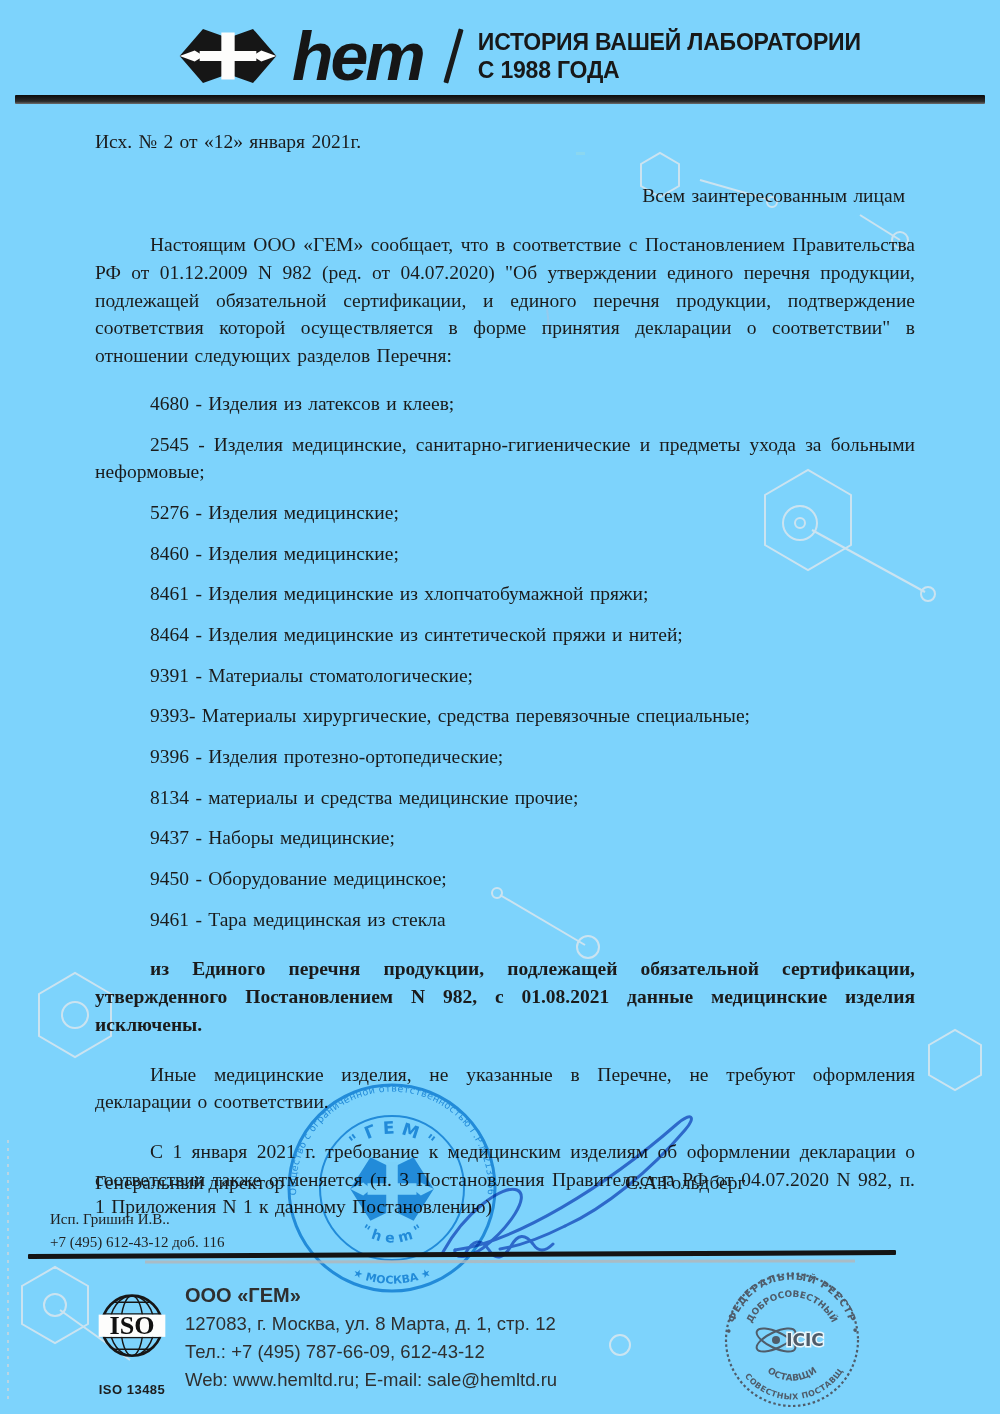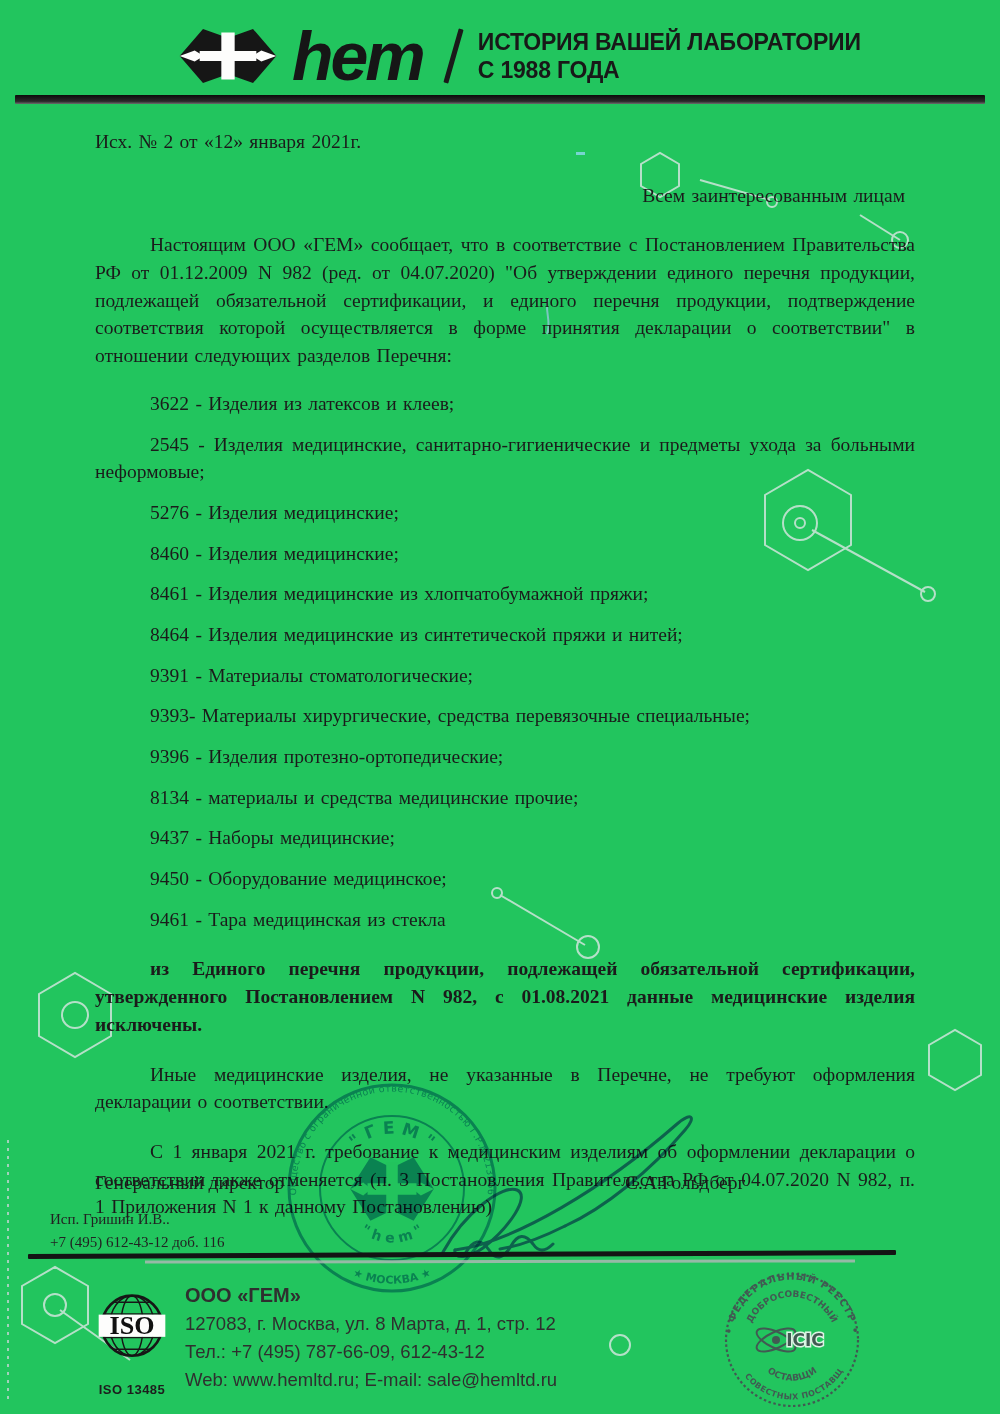--- a/index.html
+++ b/index.html
@@ -1,19 +1,19 @@
 <!DOCTYPE html>
 <html><head>
 <meta charset="utf-8">
 <style>
   html,body{margin:0;padding:0;background:#ffffff;}
   .page{
     position:relative;
     width:1000px;height:1414px;
-    background:#22c55e;
+    background:#7dd3fc;
     overflow:hidden;
     font-family:"Liberation Serif", serif;
     color:#1b1b1b;
   }
   
   .header-row{
     position:absolute;left:178px;top:22px;
     display:flex;align-items:center;gap:14px;
   }
   .logo-word{
@@ -139,21 +139,21 @@
     </div>
   </div>
   <div class="header-rule"></div>
 
   <main class="content">
     <div class="ref-line">Исх. № 2 от «12» января 2021г.</div>
     <div class="addressee">Всем заинтересованным лицам</div>
     <p class="par">Настоящим ООО «ГЕМ» сообщает, что в соответствие с Постановлением Правительства РФ от 01.12.2009 N 982 (ред. от 04.07.2020) "Об утверждении единого перечня продукции, подлежащей обязательной сертификации, и единого перечня продукции, подтверждение соответствия которой осуществляется в форме принятия декларации о соответствии" в отношении следующих разделов Перечня:</p>
 
     <div class="list-block">
-      <div class="list-item">3622 - Изделия из латексов и клеев;</div>
+      <div class="list-item">4680 - Изделия из латексов и клеев;</div>
       <div class="list-item">2545 - Изделия медицинские, санитарно-гигиенические и предметы ухода за больными неформовые;</div>
       <div class="list-item">5276 - Изделия медицинские;</div>
       <div class="list-item">8460 - Изделия медицинские;</div>
       <div class="list-item">8461 - Изделия медицинские из хлопчатобумажной пряжи;</div>
       <div class="list-item">8464 - Изделия медицинские из синтетической пряжи и нитей;</div>
       <div class="list-item">9391 - Материалы стоматологические;</div>
       <div class="list-item">9393- Материалы хирургические, средства перевязочные специальные;</div>
       <div class="list-item">9396 - Изделия протезно-ортопедические;</div>
       <div class="list-item">8134 - материалы и средства медицинские прочие;</div>
       <div class="list-item">9437 - Наборы медицинские;</div>

